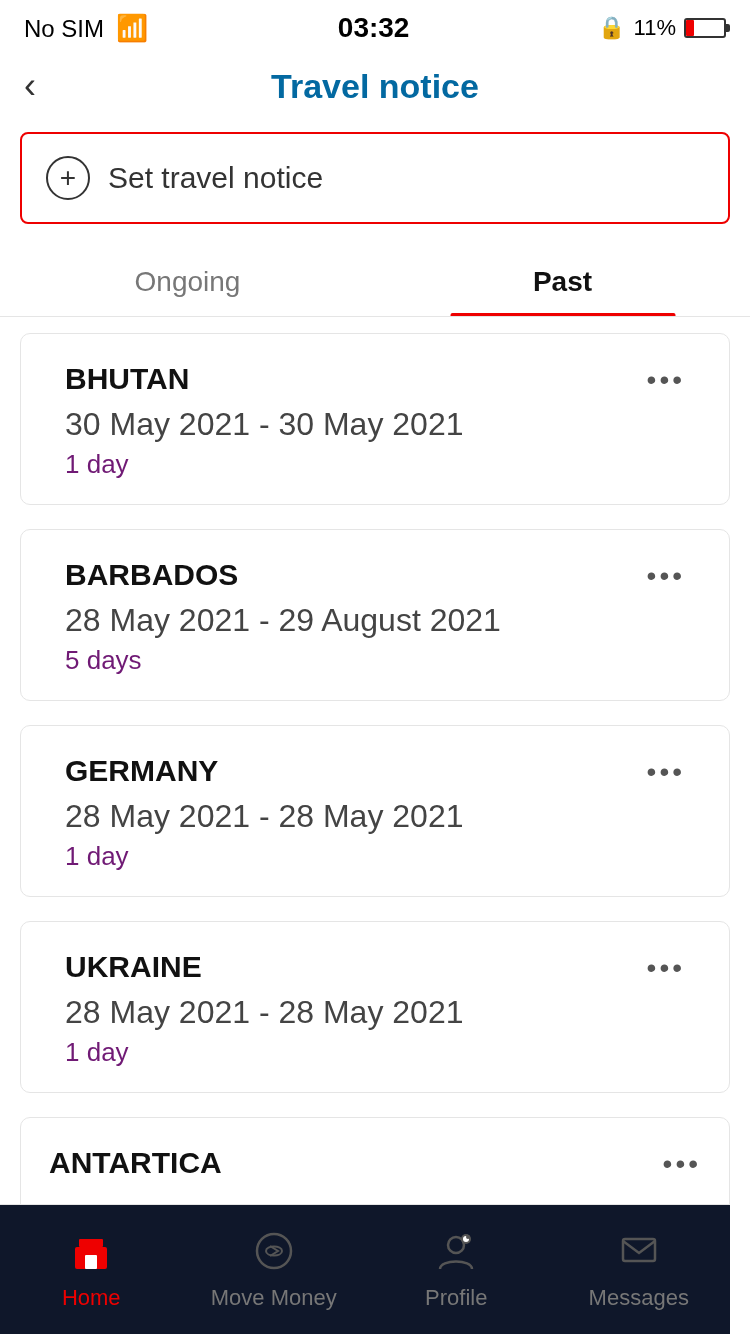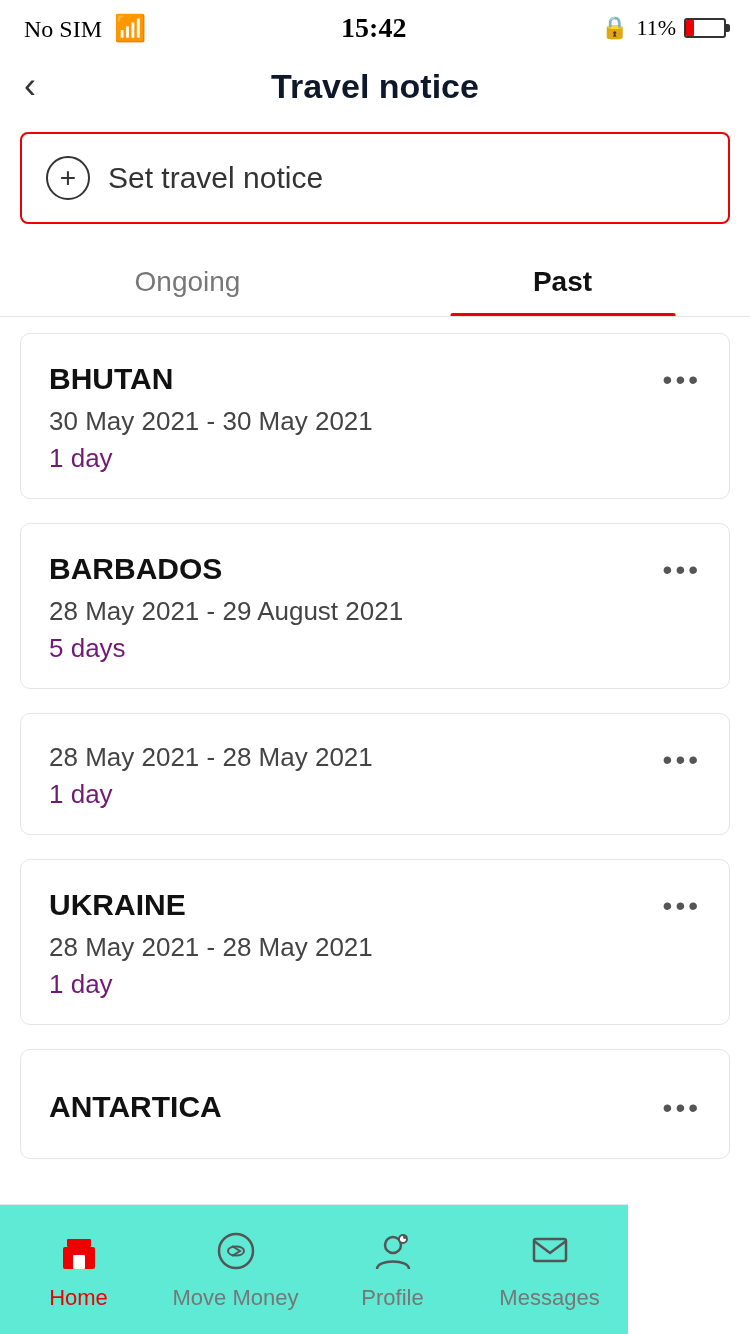--- a/index.html
+++ b/index.html
@@ -13,21 +13,20 @@
     }
 
     
     .status-bar {
       display: flex;
       justify-content: space-between;
       align-items: center;
       padding: 12px 24px 8px;
       font-size: 26px;
       font-weight: 500;
-      font-family: Liberation Serif, serif;
     }
     .status-left { font-size: 24px; font-weight: 500; }
     .status-center { font-size: 28px; font-weight: 600; }
     .status-right {
       display: flex;
       align-items: center;
       gap: 8px;
       font-size: 22px;
     }
     .battery-body {
@@ -69,21 +68,21 @@
       font-weight: 300;
       cursor: pointer;
       line-height: 1;
     }
     .header-title {
       position: absolute;
       left: 50%;
       transform: translateX(-50%);
       font-size: 34px;
       font-weight: 700;
-      color: #0f172a;
+      color: #0369a1;
     }
 
     
     .set-notice-btn {
       margin: 8px 20px 24px;
       border: 2px solid #e00;
       border-radius: 8px;
       padding: 22px 24px;
       display: flex;
       align-items: center;
@@ -140,59 +139,59 @@
       border-radius: 2px 2px 0 0;
     }
 
     
     .cards-list {
       padding: 0 20px;
     }
     .travel-card {
       border: 1px solid #e5e5e5;
       border-radius: 10px;
-      padding: 28px 28px 24px;
+      padding: 28px 44px 24px;
       margin-bottom: 24px;
       display: flex;
       align-items: flex-start;
       justify-content: space-between;
       background: #fff;
     }
     .card-info {}
     .card-country {
       font-size: 30px;
       font-weight: 700;
       color: #111;
       margin-bottom: 10px;
     }
     .card-dates {
-      font-size: 26px;
+      font-size: 32px;
       color: #444;
       margin-bottom: 6px;
     }
     .card-duration {
       font-size: 26px;
       color: #701a75;
     }
     .card-menu {
       font-size: 28px;
       color: #555;
       cursor: pointer;
       letter-spacing: 3px;
       padding-top: 2px;
     }
 
     
     .bottom-nav {
       position: fixed;
       bottom: 0;
       left: 0;
-      width: 628px;
+      width: 730px;
       height: 130px;
-      background: #5eead4;
+      background: #0f172a;
       border-top: 1px solid #e5e5e5;
       display: flex;
       align-items: center;
     }
     .nav-item {
       flex: 1;
       display: flex;
       flex-direction: column;
       align-items: center;
       justify-content: center;
@@ -218,38 +217,38 @@
     
     .home-icon-svg, .move-money-svg, .messages-svg, .profile-svg {
       width: 44px;
       height: 44px;
     }
 
     
     .card-partial {
       border: 1px solid #e5e5e5;
       border-radius: 10px;
-      padding: 40px 28px 24px;
+      padding: 28px 28px 24px;
       margin-bottom: 0;
       display: flex;
       align-items: flex-start;
       justify-content: space-between;
       background: #fff;
       overflow: hidden;
     }
   </style>
 </head>
 <body>
 
 <div class="status-bar">
   <div class="status-left">
     <span>No SIM</span>
     <span style="margin-left:6px; font-size:26px;">📶</span>
   </div>
-  <div class="status-center">15:42</div>
+  <div class="status-center">03:32</div>
   <div class="status-right">
     <span style="font-size:22px;">🔒</span>
     <span>11%</span>
     <div class="battery-body">
       <div class="battery-fill"></div>
     </div>
   </div>
 </div>
 
 <div class="header">
@@ -282,20 +281,21 @@
     <div class="card-info">
       <div class="card-country">BARBADOS</div>
       <div class="card-dates">28 May 2021 - 29 August 2021</div>
       <div class="card-duration">5 days</div>
     </div>
     <div class="card-menu">•••</div>
   </div>
 
   <div class="travel-card">
     <div class="card-info">
+      <div class="card-country">GERMANY</div>
       <div class="card-dates">28 May 2021 - 28 May 2021</div>
       <div class="card-duration">1 day</div>
     </div>
     <div class="card-menu">•••</div>
   </div>
 
   <div class="travel-card">
     <div class="card-info">
       <div class="card-country">UKRAINE</div>
       <div class="card-dates">28 May 2021 - 28 May 2021</div>

